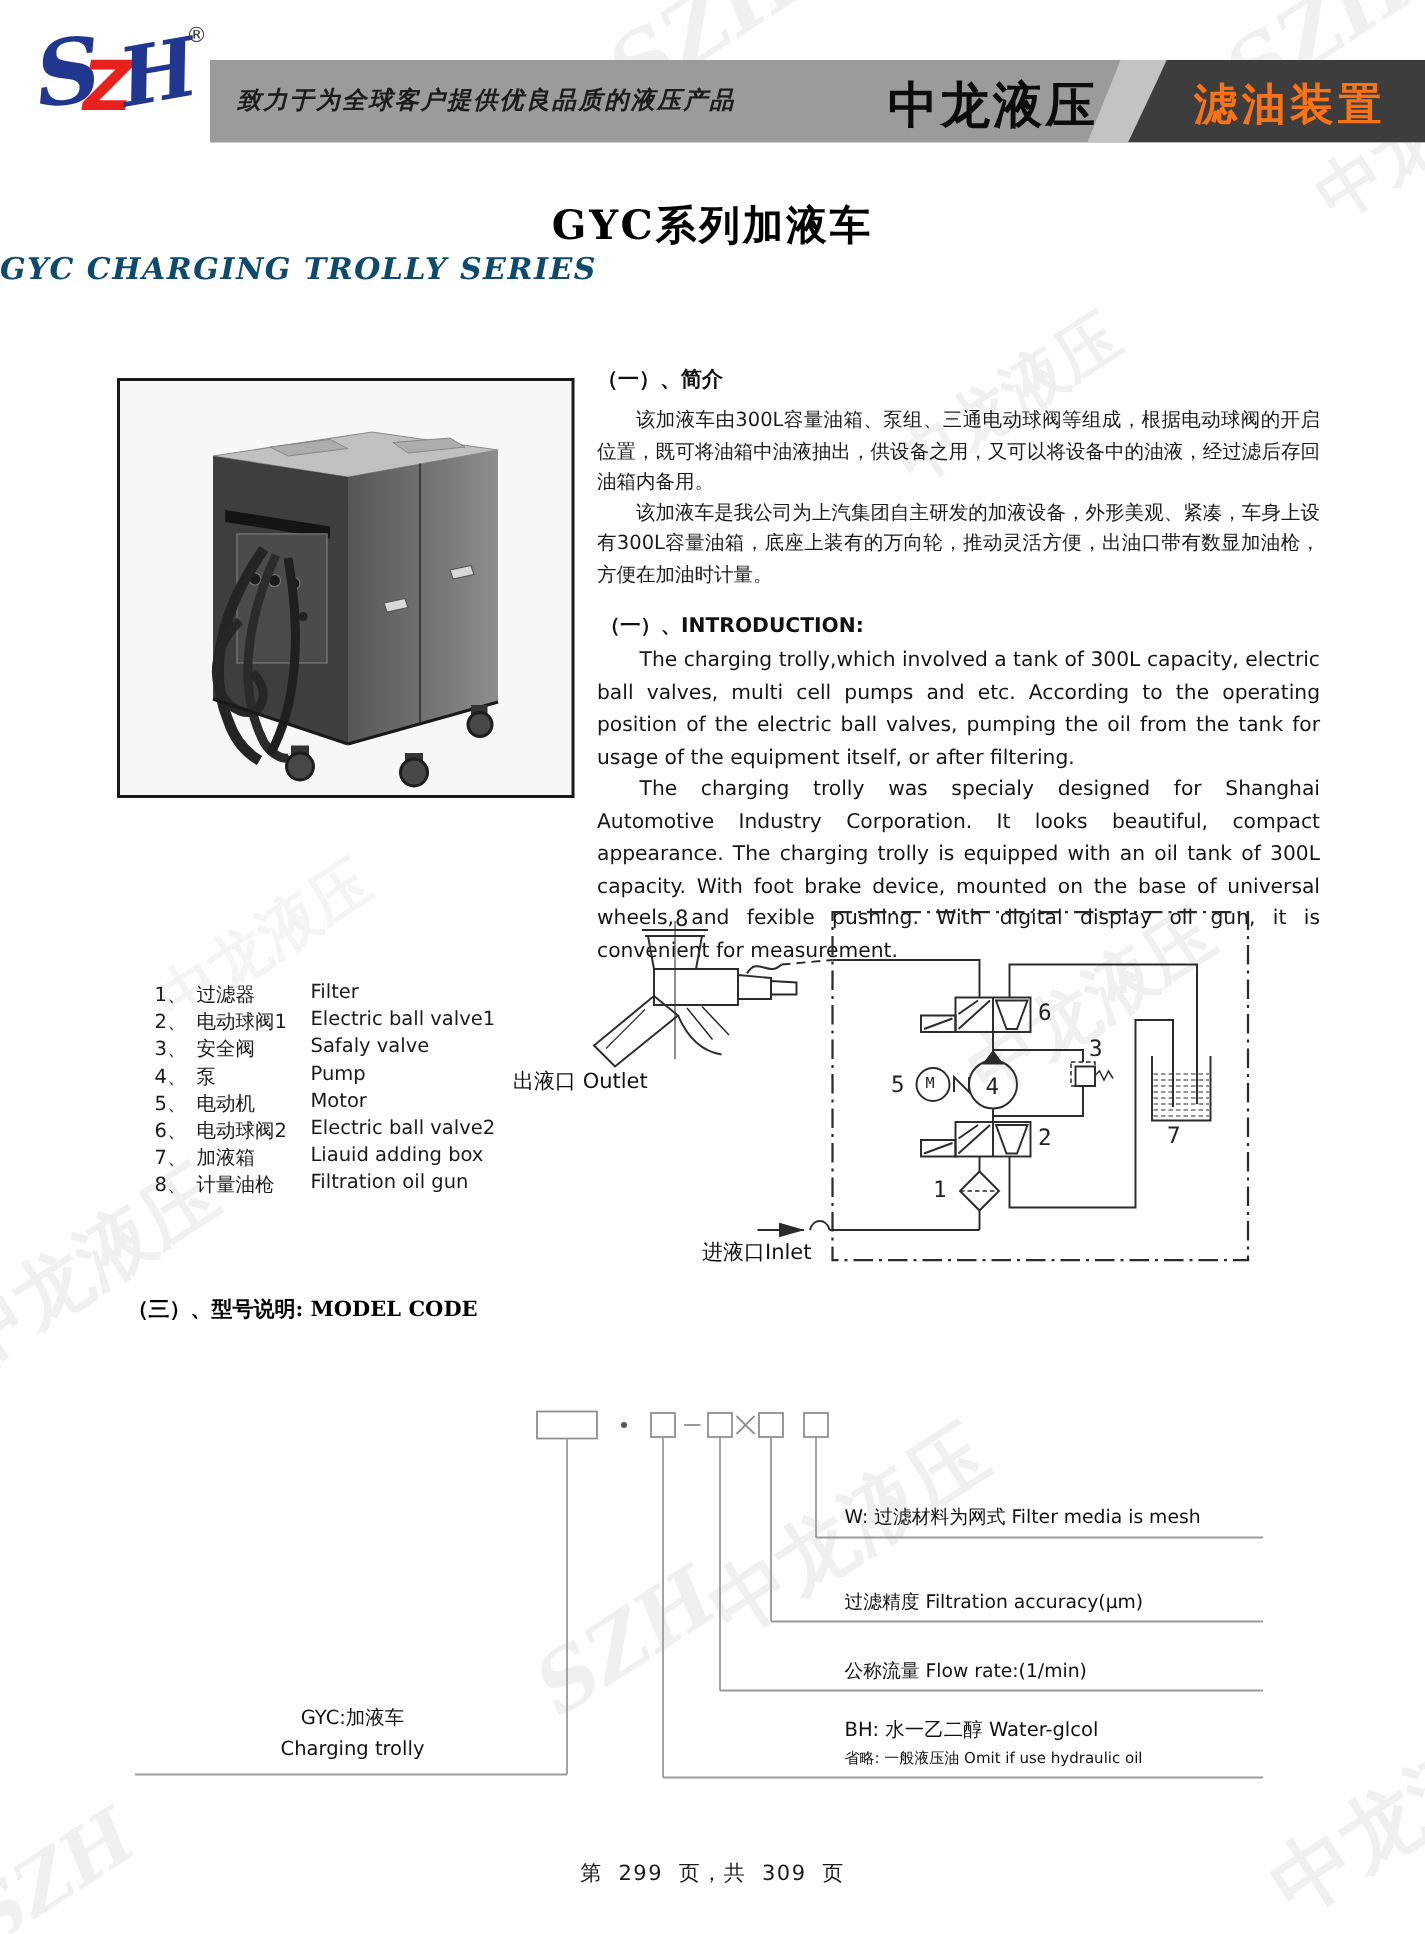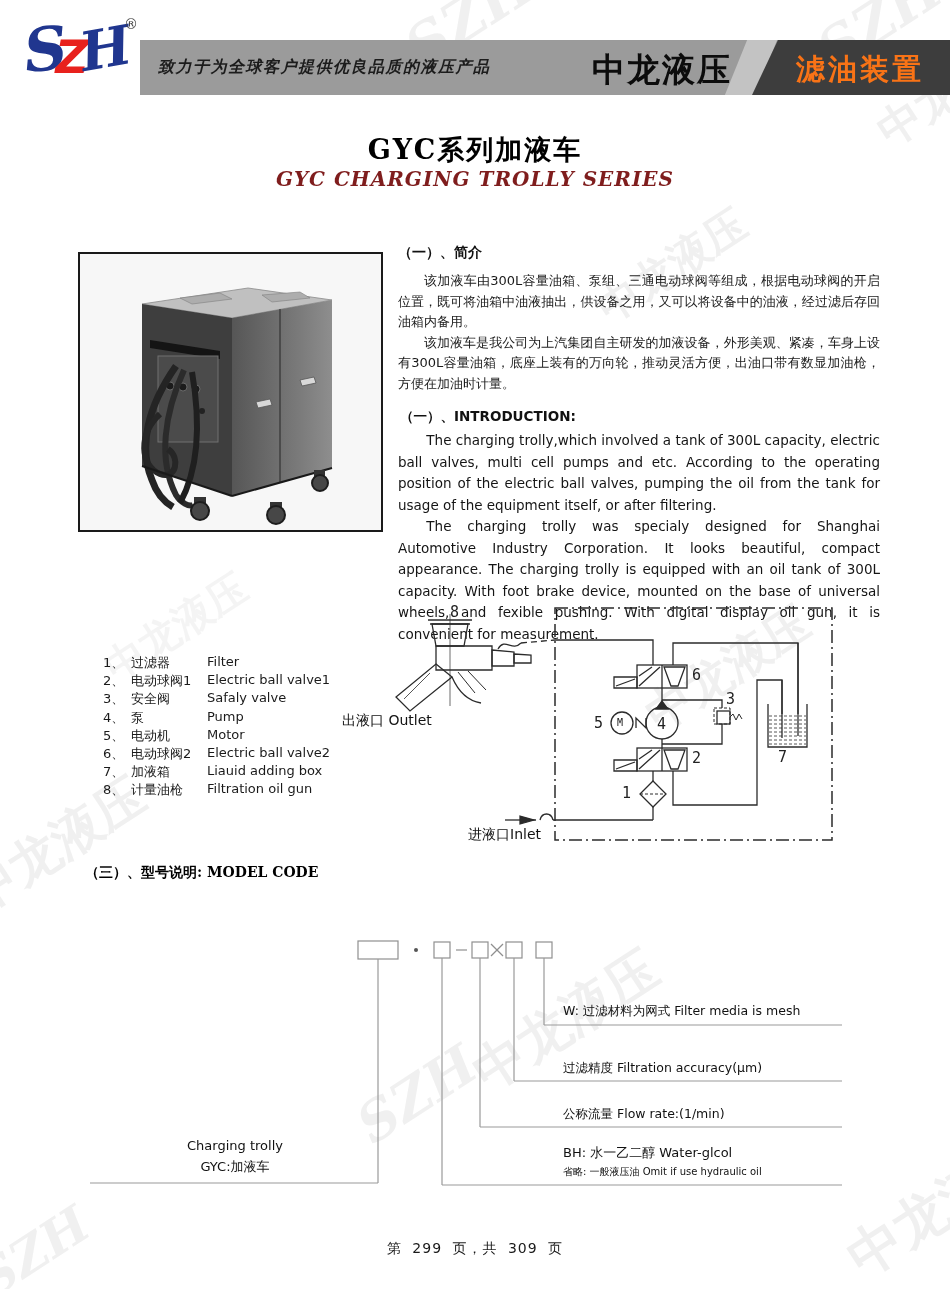--- a/index.html
+++ b/index.html
@@ -22,23 +22,23 @@
   .slogan{position:absolute;left:18px;top:17px;font-size:16px;font-weight:bold;font-style:italic;
           color:#1c1c1c;letter-spacing:1.5px;}
   .brand{position:absolute;left:452px;top:8px;font-size:33px;font-weight:bold;color:#0c0c0c;letter-spacing:2px;}
   .tag-sep{position:absolute;right:184px;top:0;width:30px;height:55px;background:#c3c3c3;transform:skewX(-22deg);}
   .tag{position:absolute;right:0;top:0;width:198px;height:55px;background:#3d3d3d;
        clip-path:polygon(26px 0,100% 0,100% 100%,0 100%);}
   .tag span{position:absolute;left:44px;top:10px;font-size:29px;font-weight:bold;color:#f97316;letter-spacing:3px;}
   
   .title-cn{position:absolute;left:0;top:132px;width:100%;text-align:center;
             font-family:"DejaVu Serif",serif;font-weight:bold;font-size:27px;letter-spacing:2px;color:#000;}
-  .title-en{position:absolute;left:0;top:167px;width:100%;text-align:center;
+  .title-en{position:absolute;left:0;top:167px;width:100%;text-align:left;
             font-family:"DejaVu Serif",serif;font-weight:bold;font-style:italic;font-size:20px;
-            letter-spacing:1px;color:#7f1d1d;}
+            letter-spacing:1px;color:#0c4a6e;}
   
   .photo-box{position:absolute;left:78px;top:252px;width:301px;height:276px;border:2px solid #1a1a1a;background:#f7f7f7;}
   
   .intro{position:absolute;left:398px;top:244px;width:482px;}
   .h-cn{font-size:14px;font-weight:bold;margin:0 0 9px 0;}
   .p-cn{font-size:13px;line-height:20.5px;margin:0;text-indent:2em;text-align:justify;color:#1a1a1a;}
   .h-en{font-size:13.5px;font-weight:bold;margin:14px 0 4px 2px;}
   .p-en{font-size:13.5px;line-height:21.5px;margin:0;text-indent:2.1em;text-align:justify;color:#151515;}
   
   .sec-h{position:absolute;font-family:"DejaVu Serif",serif;font-weight:bold;font-size:14px;color:#000;}
@@ -295,18 +295,18 @@
       <line x1="90" y1="1183" x2="378" y2="1183"></line>
     </g>
   </svg>
 
   <span class="mlab" style="left:563px;top:1003px;">W: 过滤材料为网式  Filter media is mesh</span>
   <span class="mlab" style="left:563px;top:1060px;">过滤精度 Filtration accuracy(μm)</span>
   <span class="mlab" style="left:563px;top:1106px;">公称流量 Flow rate:(1/min)</span>
   <span class="mlab" style="left:563px;top:1144px;font-size:13px;">BH:  水一乙二醇 Water-glcol</span>
   <span class="mlab" style="left:563px;top:1165px;font-size:10px;">省略:  一般液压油 Omit if use hydraulic oil</span>
   <div class="gyc-lab">
+    <div>GYC:加液车</div>
     <div>Charging trolly</div>
-    <div>GYC:加液车</div>
   </div>
 
   <div class="footer">第 299 页，共 309 页</div>
 </div>
 
 </body></html>

